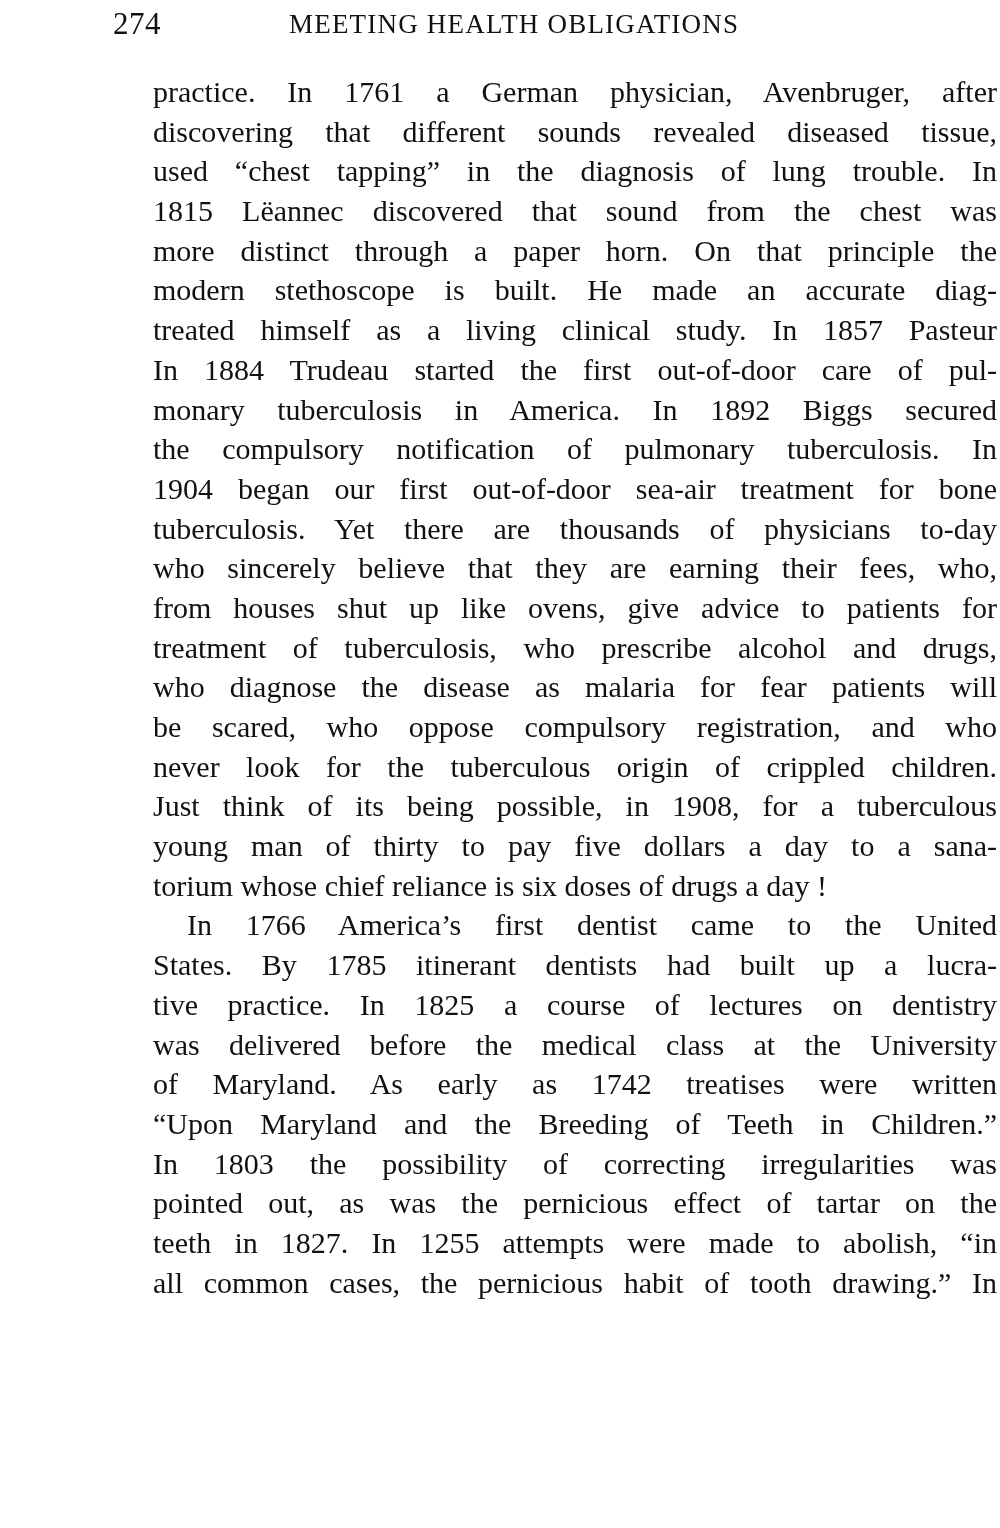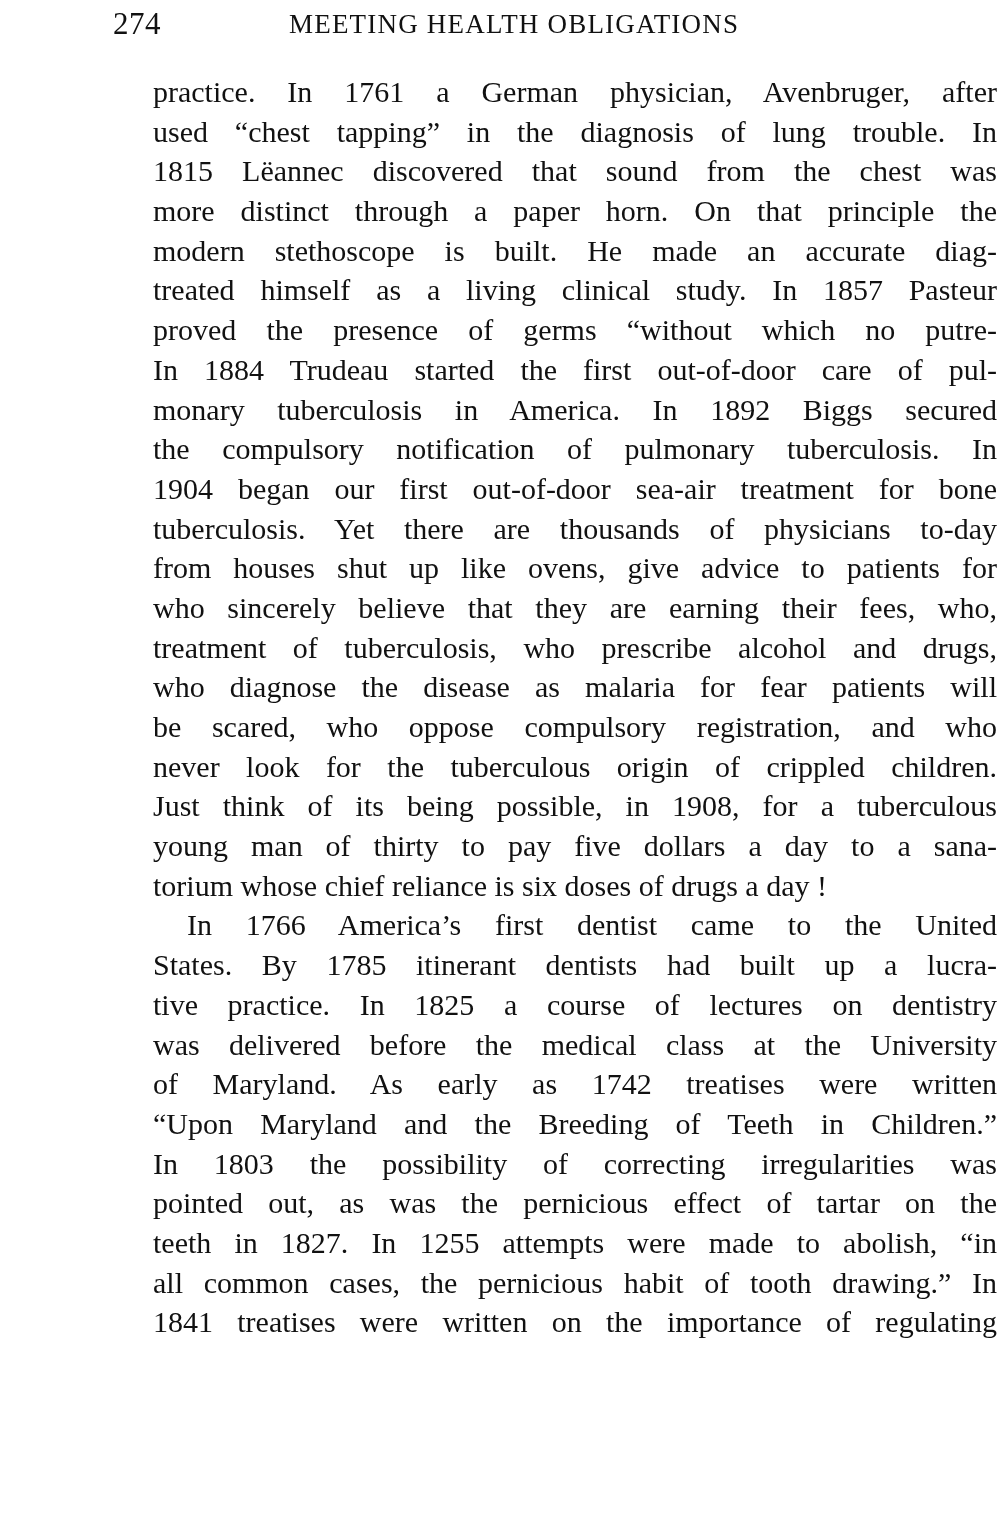--- a/index.html
+++ b/index.html
@@ -68,47 +68,46 @@
 <body>
 
 <div class="header">
   <span class="page-number">274</span>
   <span class="running-head">MEETING HEALTH OBLIGATIONS</span>
 </div>
 
 <div class="body-text">
   <div class="paragraph">
     <span class="line">practice. In 1761 a German physician, Avenbruger, after</span>
+    <span class="line">discovering that different sounds revealed diseased tissue,</span>
     <span class="line">used “chest tapping” in the diagnosis of lung trouble. In</span>
     <span class="line">1815 Lëannec discovered that sound from the chest was</span>
     <span class="line">more distinct through a paper horn. On that principle the</span>
     <span class="line">modern stethoscope is built. He made an accurate diag-</span>
     <span class="line">treated himself as a living clinical study. In 1857 Pasteur</span>
-    <span class="line">proved the presence of germs “without which no putre-</span>
     <span class="line">In 1884 Trudeau started the first out-of-door care of pul-</span>
     <span class="line">monary tuberculosis in America. In 1892 Biggs secured</span>
     <span class="line">the compulsory notification of pulmonary tuberculosis. In</span>
     <span class="line">1904 began our first out-of-door sea-air treatment for bone</span>
     <span class="line">tuberculosis. Yet there are thousands of physicians to-day</span>
+    <span class="line">who sincerely believe that they are earning their fees, who,</span>
     <span class="line">from houses shut up like ovens, give advice to patients for</span>
-    <span class="line">who sincerely believe that they are earning their fees, who,</span>
     <span class="line">treatment of tuberculosis, who prescribe alcohol and drugs,</span>
     <span class="line">who diagnose the disease as malaria for fear patients will</span>
     <span class="line">be scared, who oppose compulsory registration, and who</span>
     <span class="line">never look for the tuberculous origin of crippled children.</span>
     <span class="line">Just think of its being possible, in 1908, for a tuberculous</span>
     <span class="line">young man of thirty to pay five dollars a day to a sana-</span>
     <span class="line last">torium whose chief reliance is six doses of drugs a day !</span>
   </div>
   <div class="paragraph">
     <span class="line indent">In 1766 America’s first dentist came to the United</span>
     <span class="line">States. By 1785 itinerant dentists had built up a lucra-</span>
     <span class="line">tive practice. In 1825 a course of lectures on dentistry</span>
     <span class="line">was delivered before the medical class at the University</span>
     <span class="line">of Maryland. As early as 1742 treatises were written</span>
     <span class="line">“Upon Maryland and the Breeding of Teeth in Children.”</span>
     <span class="line">In 1803 the possibility of correcting irregularities was</span>
     <span class="line">pointed out, as was the pernicious effect of tartar on the</span>
     <span class="line">teeth in 1827. In 1255 attempts were made to abolish, “in</span>
     <span class="line">all common cases, the pernicious habit of tooth drawing.” In</span>
-    <span class="line">1841 treatises were written on the importance of regulating</span>
   </div>
 </div>
 
 </body></html>

